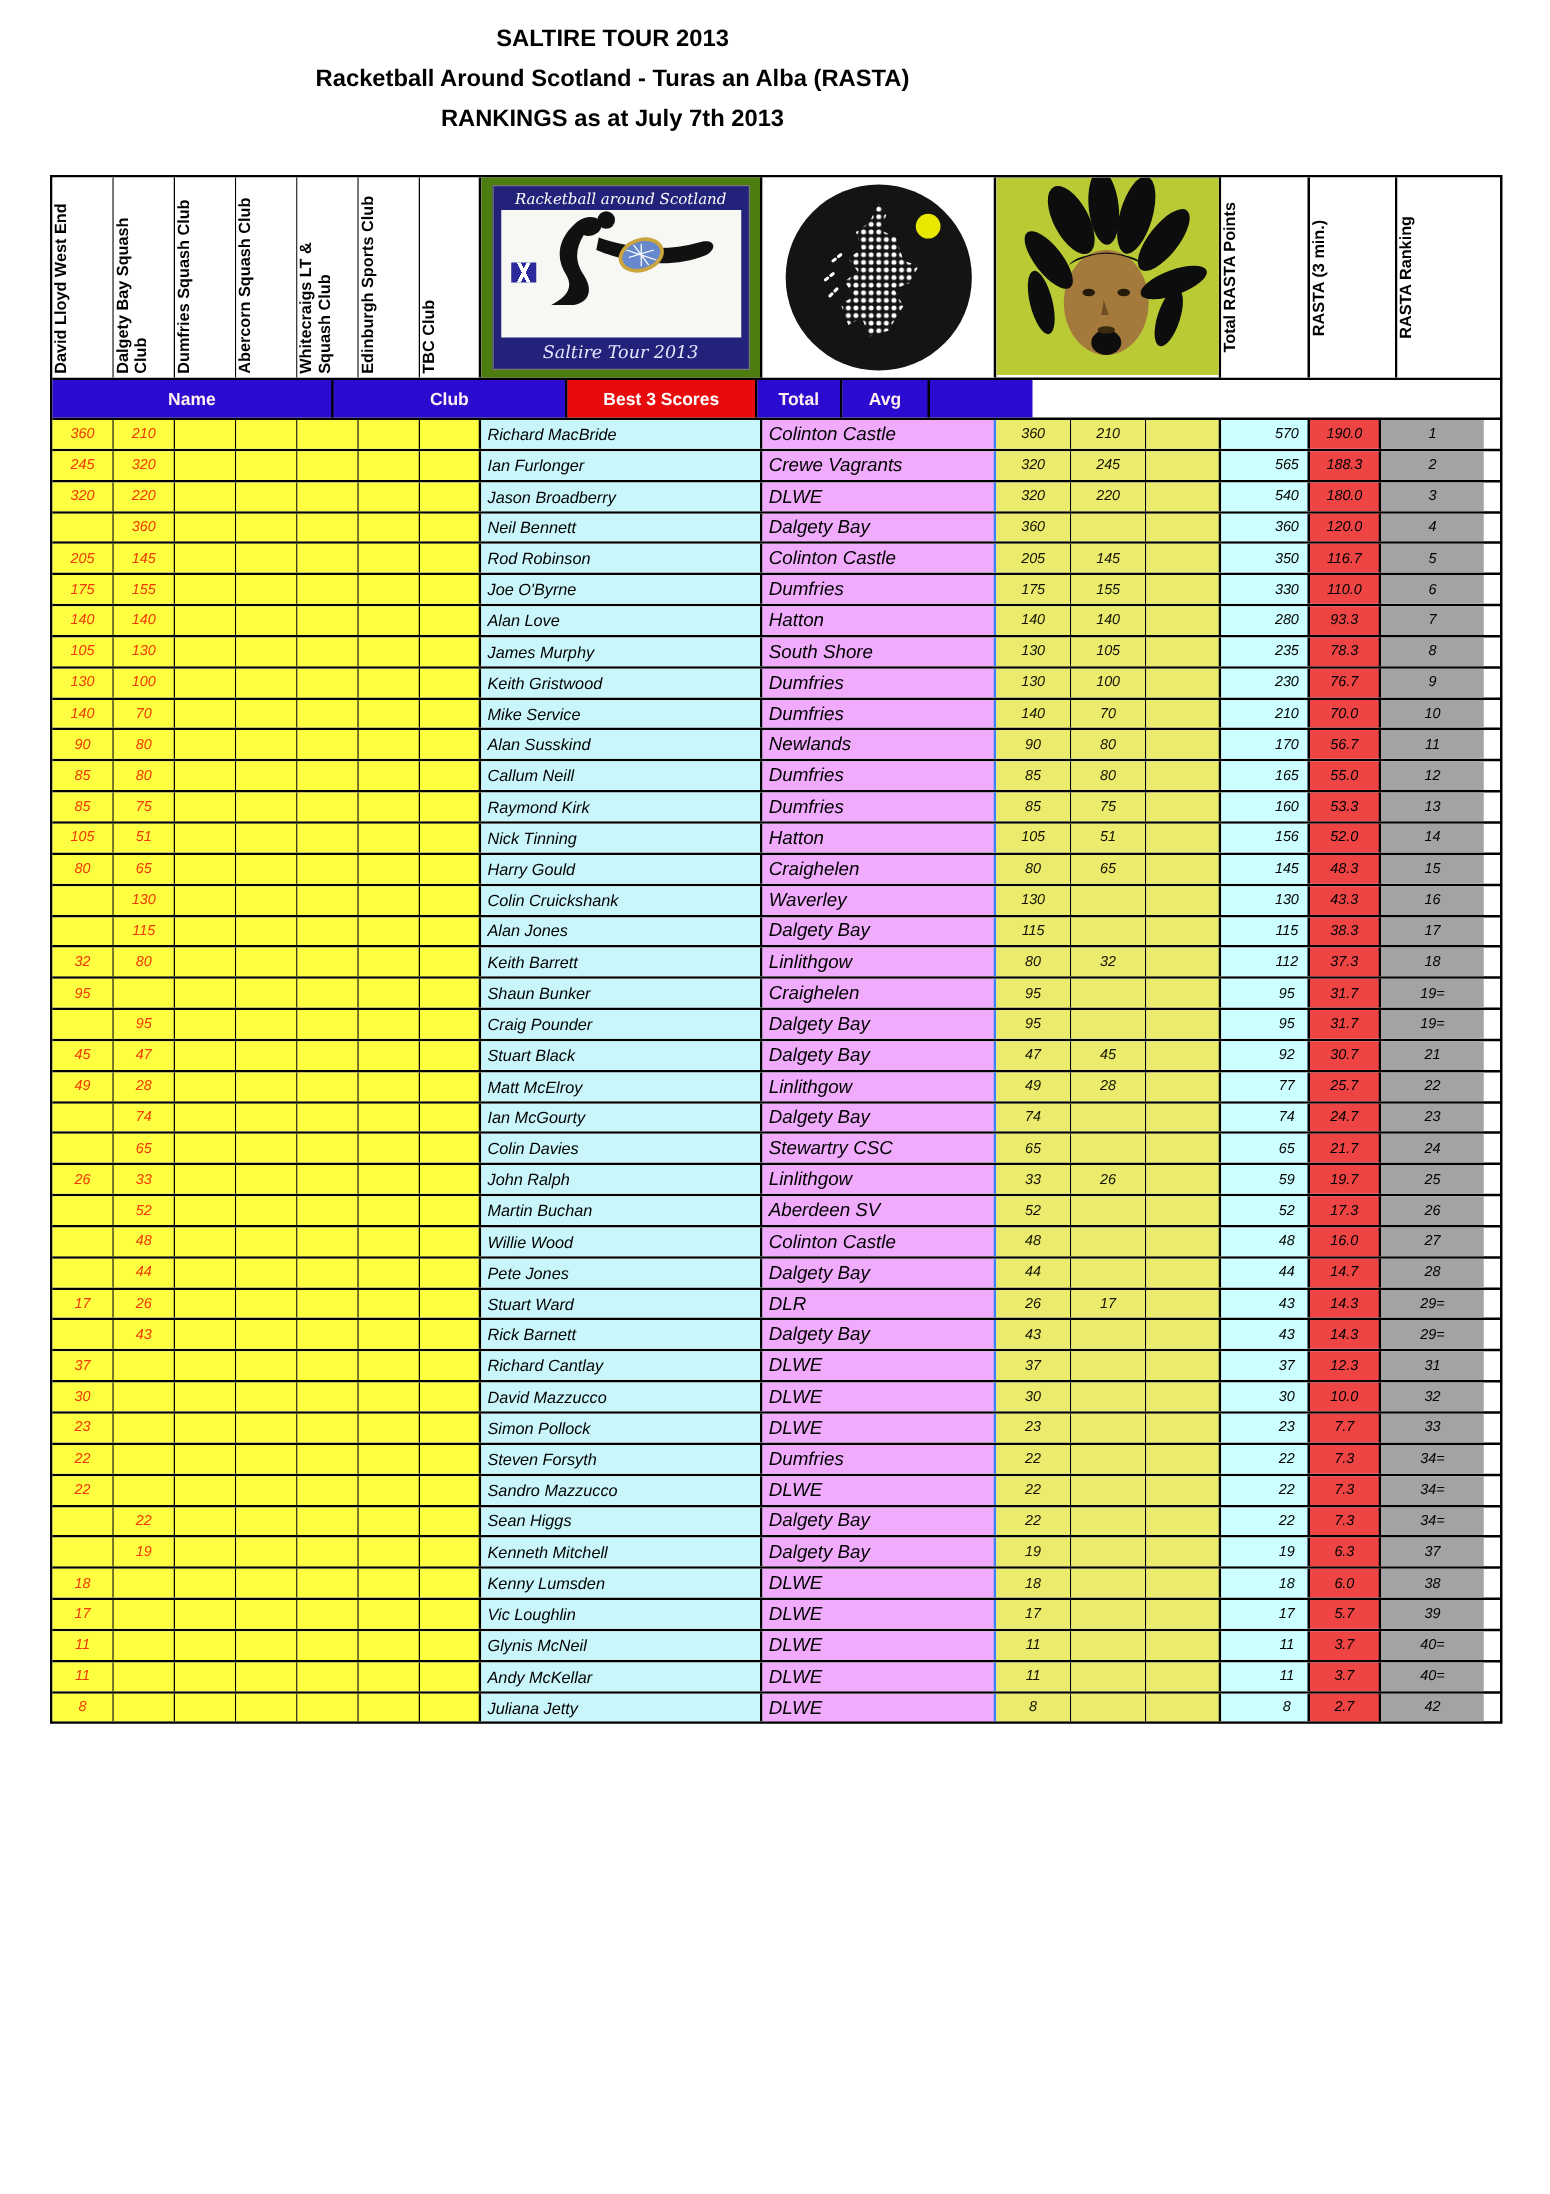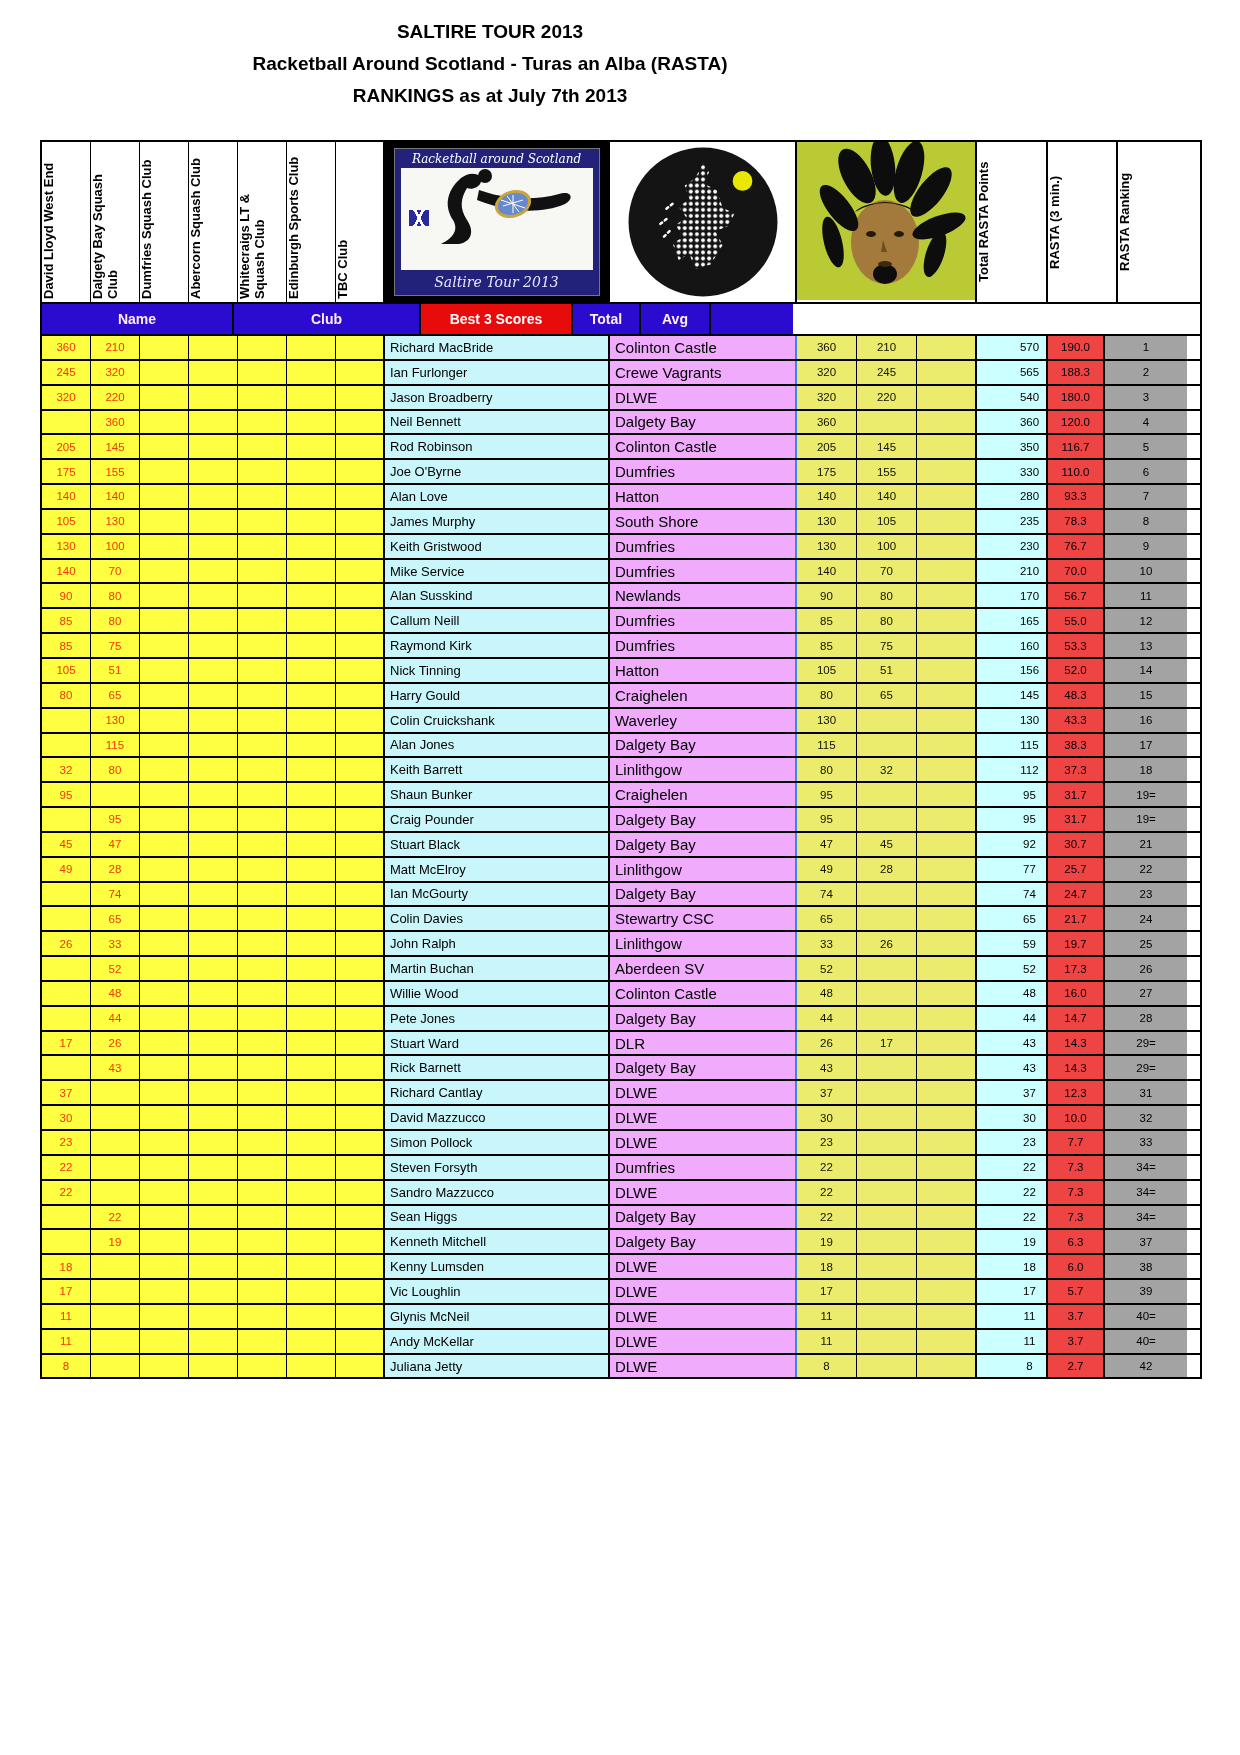--- a/index.html
+++ b/index.html
@@ -21,21 +21,21 @@
   .vcell.thick{border-right:2px solid #000;}
   .vlabel{writing-mode:vertical-rl;transform:rotate(180deg);height:100%;width:100%;
           font-weight:bold;font-size:13px;line-height:1.15;text-align:left;
           padding:3px 0;box-sizing:border-box;letter-spacing:0;}
   .vlabel.center{text-align:center;}
   .rt-total{width:71px;background:#fff;border-right:2px solid #000;}
   .rt-avg{width:70px;background:#fff;border-right:2px solid #000;}
   .rt-rank{width:82px;background:#fff;}
 
   
-  .logo-cell{width:225px;background:#000000;border-right:2px solid #000;display:flex;
+  .logo-cell{width:225px;background:#4d7c0f;border-right:2px solid #000;display:flex;
              align-items:center;justify-content:center;}
   .logo-box{width:204px;height:146px;background:#23227a;border:1px solid #777;
             display:flex;flex-direction:column;overflow:hidden;}
   .logo-top{color:#fff;font-family:"DejaVu Serif",serif;font-style:italic;
             font-size:12px;text-align:center;padding:3px 0 2px 0;white-space:nowrap;}
   .logo-mid{flex:1;background:#f7f7f4;margin:0 6px;position:relative;}
   .logo-bottom{color:#e6e6ff;font-family:"DejaVu Serif",serif;font-style:italic;
                font-size:14px;text-align:center;padding:4px 0 5px 0;}
   .map-cell{width:187px;background:#fff;border-right:2px solid #000;display:flex;
             align-items:center;justify-content:center;}
@@ -44,29 +44,29 @@
 
   
   .headrow{height:30px;border-bottom:2px solid #000;font-weight:bold;}
   .score-set{width:343px;background:#7f7f7f;color:#fff;border-right:2px solid #000;
              display:flex;align-items:center;justify-content:center;
              font-size:21px;letter-spacing:1px;}
   .h-blue{background:#2b0bd0;color:#ffeef0;display:flex;align-items:center;
           justify-content:center;font-size:14px;}
   .h-red{background:#e80b0b;color:#fff;display:flex;align-items:center;
          justify-content:center;font-size:14px;}
-  .h-name{width:192px;border-right:2px solid #000;}
+  .h-name{width:225px;border-right:2px solid #000;}
   .h-club{width:187px;border-right:2px solid #000;}
   .h-best{width:152px;border-right:2px solid #000;}
   .h-total{width:68px;border-right:2px solid #000;}
   .h-avg{width:70px;border-right:2px solid #000;}
   .h-rank{width:82px;}
 
   
-  .row{display:flex;height:22.85px;border-bottom:2px solid #000;}
+  .row{display:flex;height:22.85px;border-bottom:2px solid #000;font-style:italic;}
   .row:last-child{border-bottom:none;}
   .c{box-sizing:border-box;display:flex;align-items:center;justify-content:center;
      font-size:11.5px;overflow:hidden;white-space:nowrap;}
   .sc{width:49px;background:#ffff42;color:#f03800;border-right:1px solid #000;}
   .sc.last{border-right:2px solid #000;}
   .cname{width:225px;background:#c9f6fb;color:#000;justify-content:flex-start;
          padding-left:5px;font-size:13px;border-right:2px solid #000;}
   .cclub{width:187px;background:#f0abfc;color:#000;justify-content:flex-start;
          padding-left:5px;font-size:15px;border-right:2px solid #3b82f6;}
   .cbest{width:60px;background:#ebeb6e;color:#141400;border-right:1px solid #000;}

